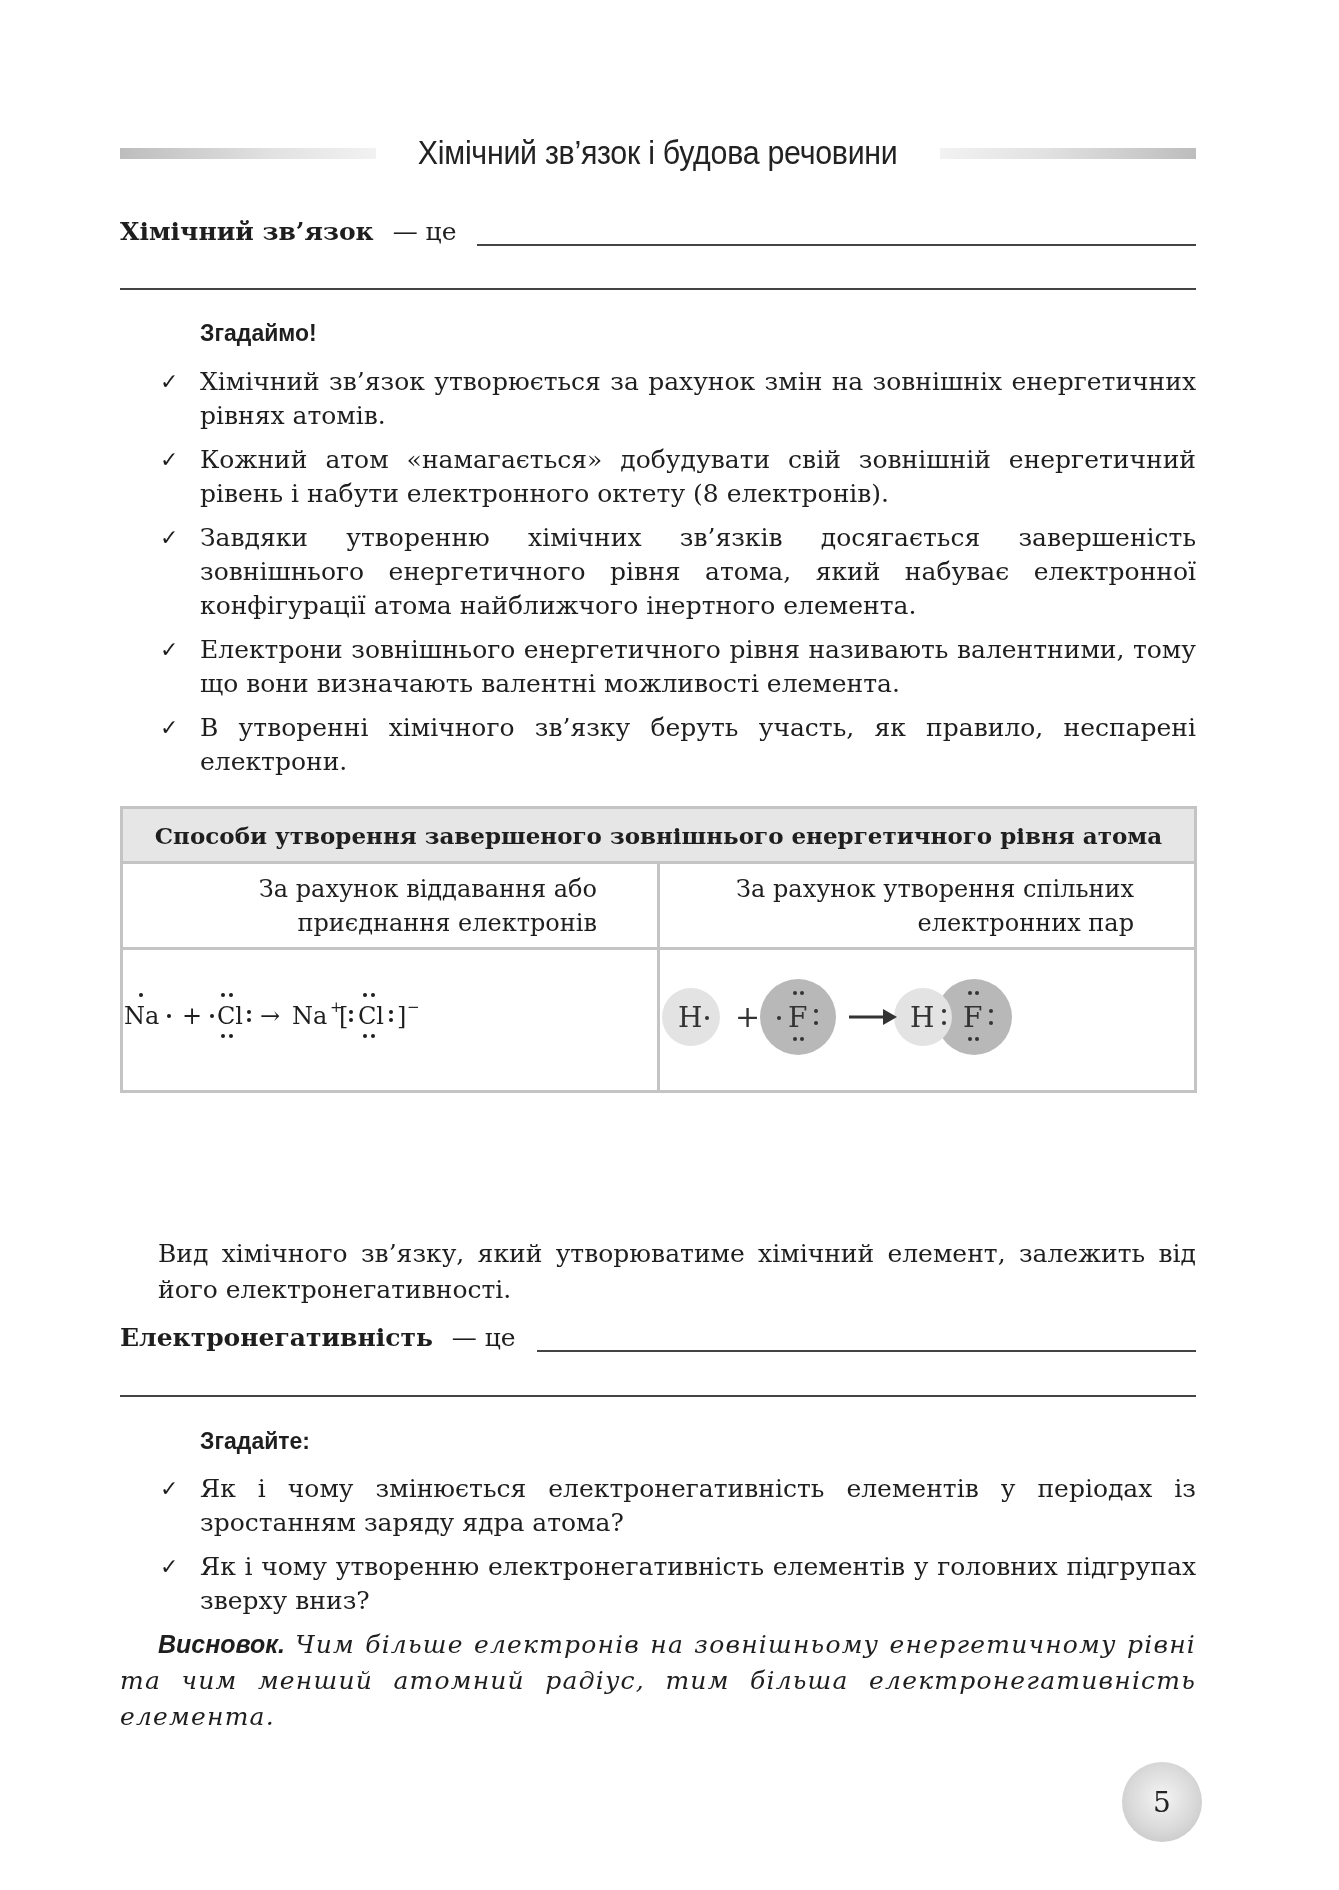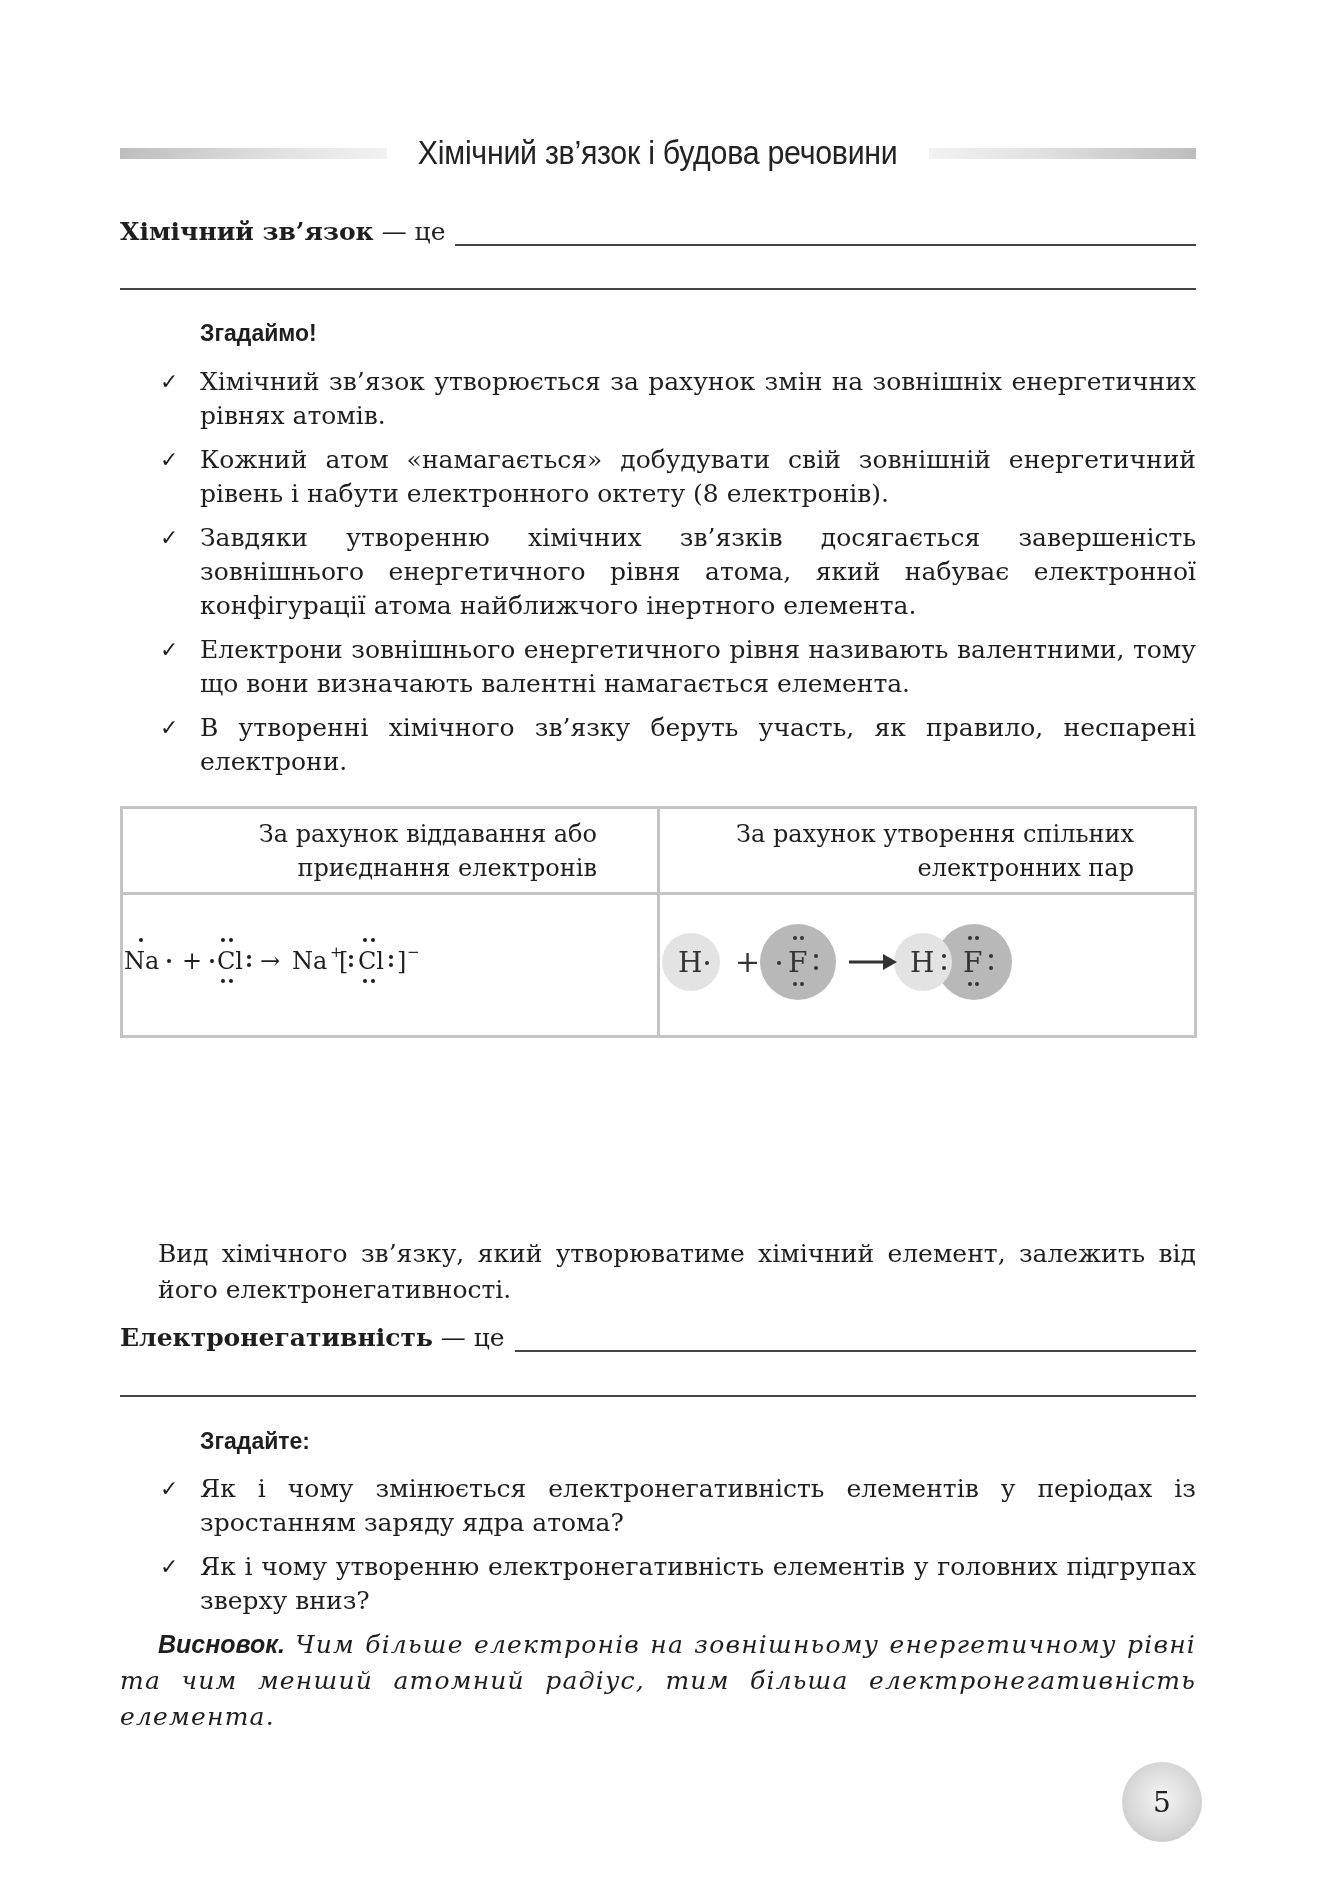--- a/index.html
+++ b/index.html
@@ -1,18 +1,18 @@
 <!DOCTYPE html>
 <html><head>
 <meta charset="utf-8">
 <style>
   html, body { margin:0; padding:0; background:#ffffff; }
   body { width:1339px; height:1890px; position:relative; overflow:hidden;
          font-family:"DejaVu Serif","Liberation Serif",serif; color:#1e1e1e; }
-  .abs { position:absolute; }
+  .abs { position:absolute;gap:11px; }
   .title-row { left:120px; top:128px; width:1076px; height:50px; display:flex; align-items:center; }
   .title-bar { height:11px; flex:1; background:linear-gradient(90deg,#bdbdbd 0%,#e2e2e2 60%,#f2f2f2 100%); }
   .title-bar.right { background:linear-gradient(90deg,#f2f2f2 0%,#e2e2e2 40%,#bdbdbd 100%); }
   .title-text { font-family:"Liberation Sans",sans-serif; font-size:33px; padding:0 10px; white-space:nowrap; letter-spacing:-0.3px; color:#222; transform:scaleX(0.92); }
   .def-line { left:120px; width:1076px; display:flex; align-items:flex-end; font-size:25px; height:36px; }
   .def-line b { font-weight:bold; }
   .def-line .fill { flex:1; border-bottom:2px solid #444; margin-left:10px; height:26px; }
   .hr-line { left:120px; width:1076px; border-bottom:2px solid #444; height:0; }
   .remember { left:200px; font-family:"Liberation Sans",sans-serif; font-weight:bold; font-size:23px; }
   .bullets { left:160px; width:1036px; font-size:25px; line-height:34px; }
@@ -59,30 +59,33 @@
   <div class="bullet">
     <span class="check">✓</span>
     <span class="txt">Кожний атом «намагається» добудувати свій зовнішній енергетичний рівень і набути електронного октету (8 електронів).</span>
   </div>
   <div class="bullet">
     <span class="check">✓</span>
     <span class="txt">Завдяки утворенню хімічних зв’язків досягається завершеність зовнішнього енергетичного рівня атома, який набуває електронної конфігурації атома найближчого інертного елемента.</span>
   </div>
   <div class="bullet">
     <span class="check">✓</span>
-    <span class="txt">Електрони зовнішнього енергетичного рівня називають валентними, тому що вони визначають валентні намагається елемента.</span>
+    <span class="txt">Електрони зовнішнього енергетичного рівня називають валентними, тому що вони визначають валентні можливості елемента.</span>
   </div>
   <div class="bullet">
     <span class="check">✓</span>
     <span class="txt">В утворенні хімічного зв’язку беруть участь, як правило, неспарені електрони.</span>
   </div>
 </div>
 
 <table class="methods">
   <tbody>
+      <tr>
+    <th colspan="2">Способи утворення завершеного зовнішнього енергетичного рівня атома</th>
+  </tr>
   <tr class="sub-head">
     <td style="width:50%; padding:0 60px;">За рахунок віддавання або приєднання електронів</td>
     <td style="padding:0 60px;">За рахунок утворення спільних електронних пар</td>
   </tr>
   <tr class="formula">
     <td>
       <svg width="330" height="70" viewBox="0 0 330 70">
         <g font-family="DejaVu Serif, serif" font-size="24" fill="#1e1e1e">
           <circle cx="17" cy="13" r="2"></circle>
           <text x="0" y="42">Na</text>

